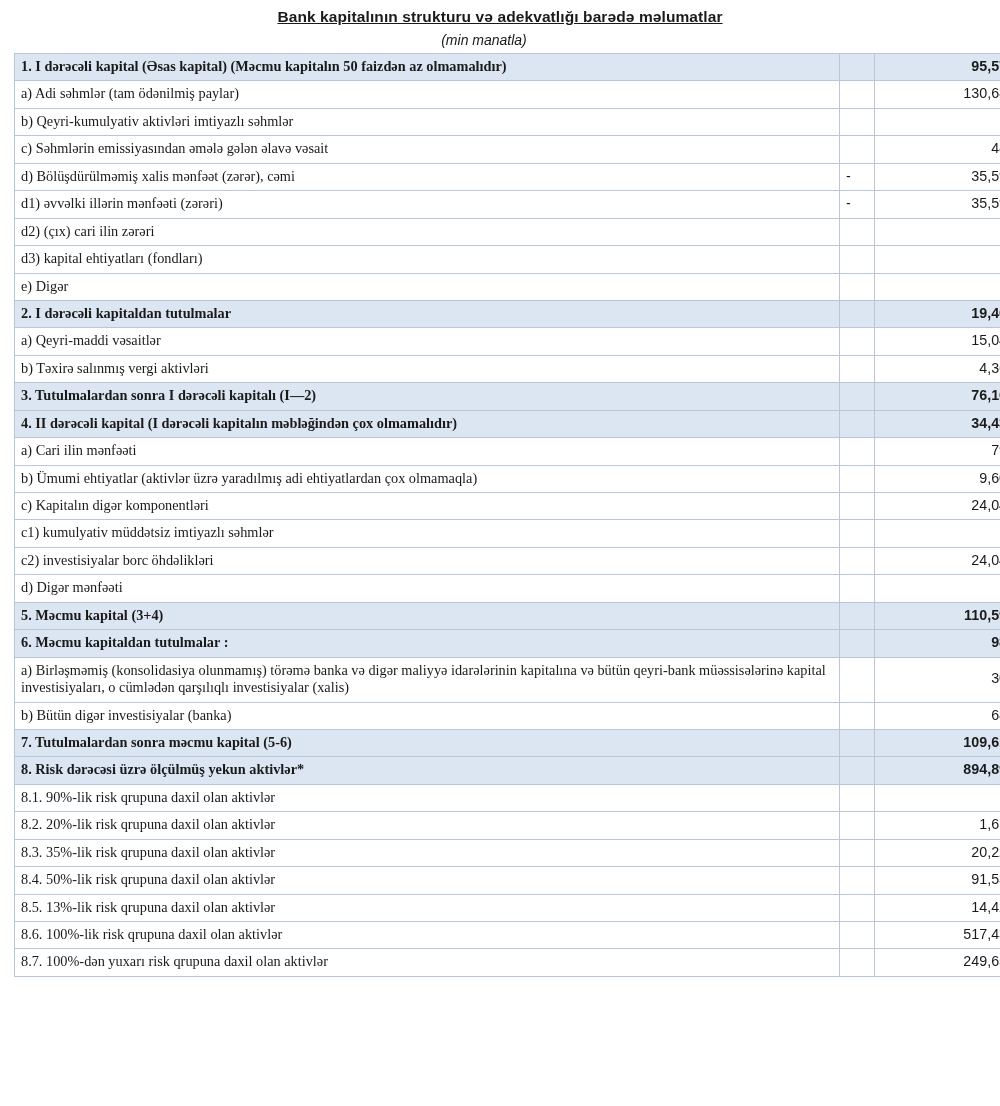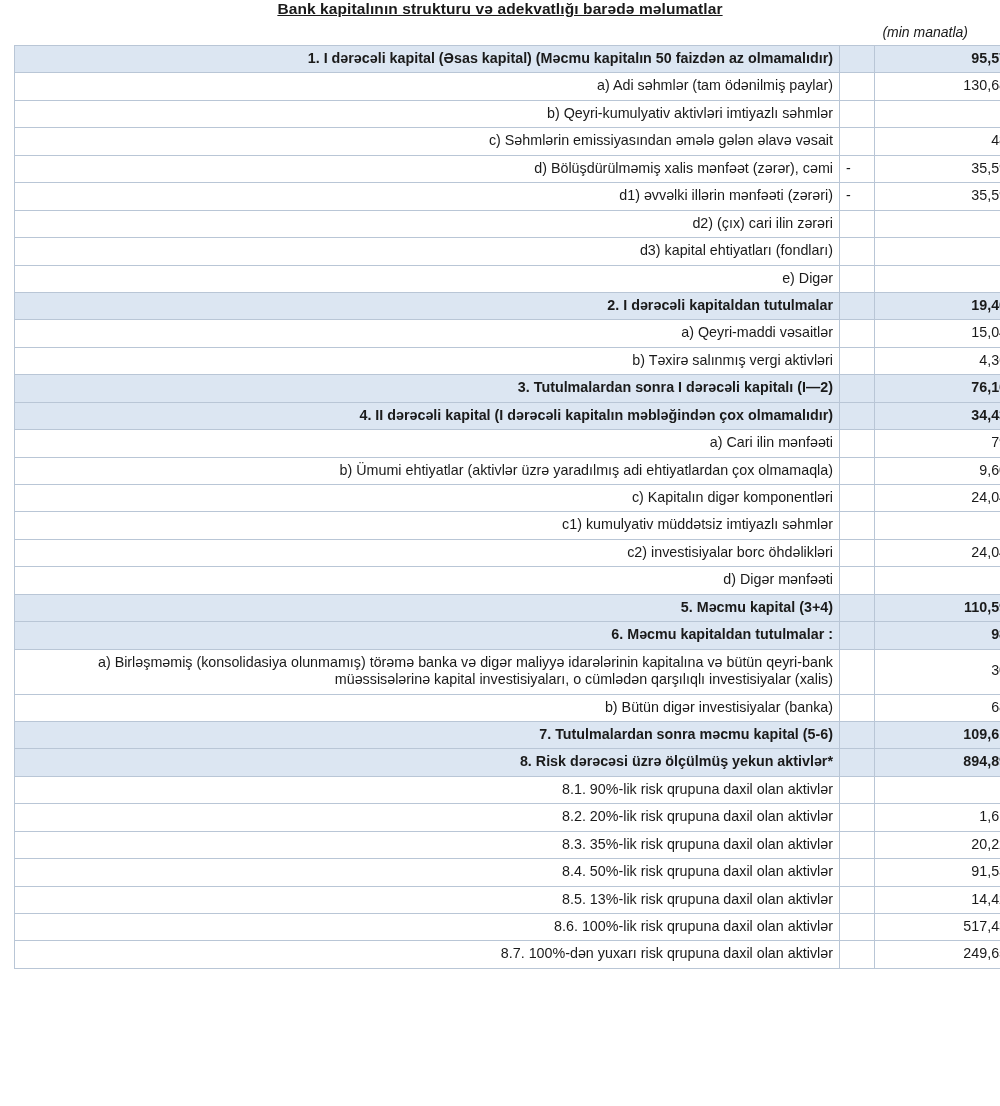--- a/index.html
+++ b/index.html
@@ -19,46 +19,48 @@
     height: 1106px;
     box-sizing: border-box;
     padding: 0;
     position: relative;
   }
   .doc-title {
     text-align: center;
     font-size: 15.5px;
     font-weight: bold;
     text-decoration: underline;
+    padding-top: 8px;
     padding-bottom: 6px;
     letter-spacing: 0.1px;
   }
   .unit-note {
-    text-align: right;
+    text-align: center;
     font-style: italic;
     font-size: 14px;
     padding-right: 32px;
     padding-bottom: 5px;
   }
   table.capital {
     border-collapse: collapse;
     width: 968px;
     margin-left: 14px;
     table-layout: fixed;
   }
   table.capital td {
     border: 1px solid #b9c6d6;
     font-size: 14.3px;
     padding: 4px 6px 5px 6px;
     vertical-align: middle;
     line-height: 1.22;
   }
   td.label {
     width: 812px;
-    text-align: right;
+    text-align: left;
+    font-family: Liberation Serif, serif;
   }
   td.sign {
     width: 22px;
     text-align: left;
     padding-left: 6px;
     padding-right: 0;
     border-right: none;
   }
   td.value {
     width: 134px;

